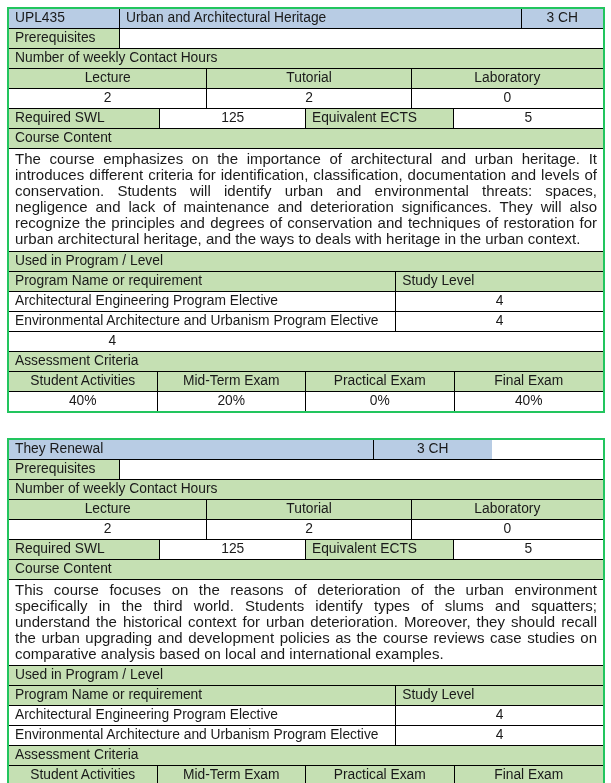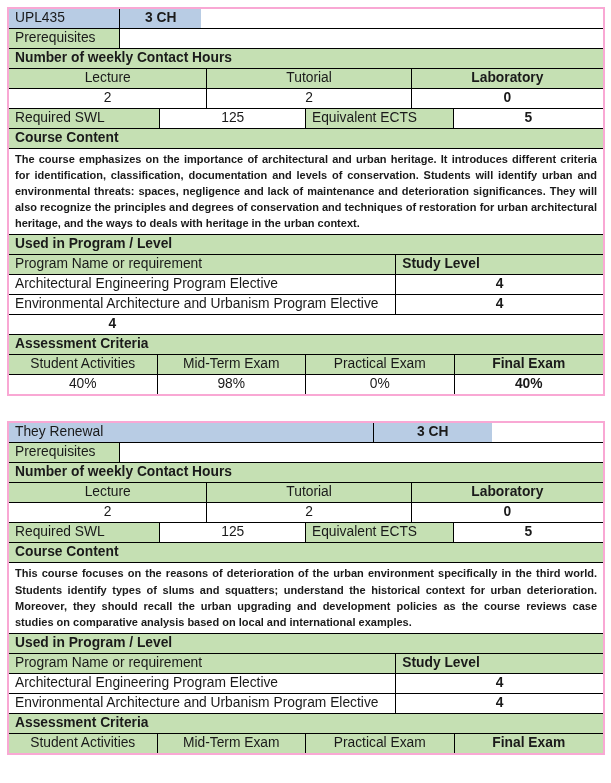--- a/index.html
+++ b/index.html
@@ -11,41 +11,41 @@
   }
   .page {
     width: 611px;
     height: 783px;
     background: #ffffff;
     box-sizing: border-box;
     padding: 7px 6px 8px 7px;
   }
   .ctable {
     width: 598px;
-    border: 2px solid #f9a8d4;
+    border: 2px solid #22c55e;
     box-sizing: border-box;
     background: #fff;
   }
   .ctable + .ctable { margin-top: 25px; }
   .row {
     display: flex;
     border-bottom: 1px solid #000;
   }
   .row:last-child { border-bottom: none; }
   .cell {
     box-sizing: border-box;
     border-right: 1px solid #000;
     height: 19px;
     line-height: 18px;
     font-size: 13.8px;
     overflow: hidden;
     white-space: nowrap;
     flex: 1 1 auto;
   }
-  .cell:last-child { border-right: none; font-weight: bold; }
+  .cell:last-child { border-right: none; }
   .pl { padding-left: 6px; }
   .ctr { text-align: center; }
   .blue  { background: #B8CCE4; }
   .green { background: #C5E0B3; }
   .white { background: #ffffff; }
 
   
   .w-code   { flex: 0 0 18.7%; }
   .w-title1 { flex: 0 0 67.6%; }
   .w-ch1    { flex: 0 0 13.7%; }
@@ -63,32 +63,33 @@
   .w-prog  { flex: 0 0 65.2%; }
   .w-level { flex: 0 0 34.8%; }
   .w-as    { flex: 0 0 25%; }
 
   .row.para { }
   .para .cell {
     height: auto;
     white-space: normal;
     text-align: justify;
     padding: 2px 6px 3px 6px;
-    font-size: 11px;
+    font-size: 15px;
     line-height: 16.1px;
   }
 </style>
 </head>
 <body>
 
 <div class="page">
 
   <div class="ctable">
     <div class="row">
       <div class="cell blue w-code pl">UPL435</div>
+      <div class="cell blue w-title1 pl">Urban and Architectural Heritage</div>
       <div class="cell blue w-ch1 ctr">3 CH</div>
     </div>
     <div class="row">
       <div class="cell green w-code pl">Prerequisites</div>
       <div class="cell white w-rest pl"></div>
     </div>
     <div class="row">
       <div class="cell green w-full pl">Number of weekly Contact Hours</div>
     </div>
     <div class="row">
@@ -135,21 +136,21 @@
       <div class="cell green w-full pl">Assessment Criteria</div>
     </div>
     <div class="row">
       <div class="cell green w-as ctr">Student Activities</div>
       <div class="cell green w-as ctr">Mid-Term Exam</div>
       <div class="cell green w-as ctr">Practical Exam</div>
       <div class="cell green w-as ctr">Final Exam</div>
     </div>
     <div class="row">
       <div class="cell white w-as ctr">40%</div>
-      <div class="cell white w-as ctr">98%</div>
+      <div class="cell white w-as ctr">20%</div>
       <div class="cell white w-as ctr">0%</div>
       <div class="cell white w-as ctr">40%</div>
     </div>
   </div>
 
   <div class="ctable">
     <div class="row">
       <div class="cell blue w-title2 pl">They Renewal</div>
       <div class="cell blue w-ch2 ctr">3 CH</div>
     </div>

